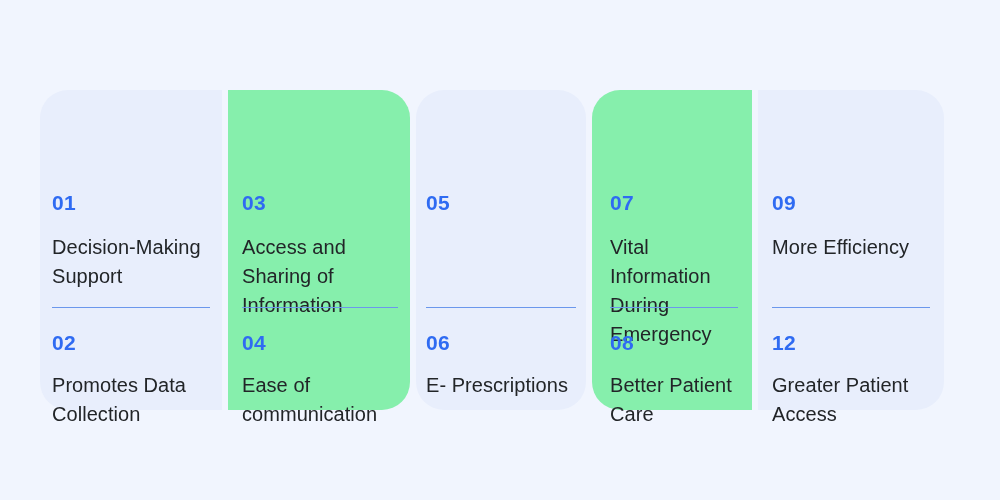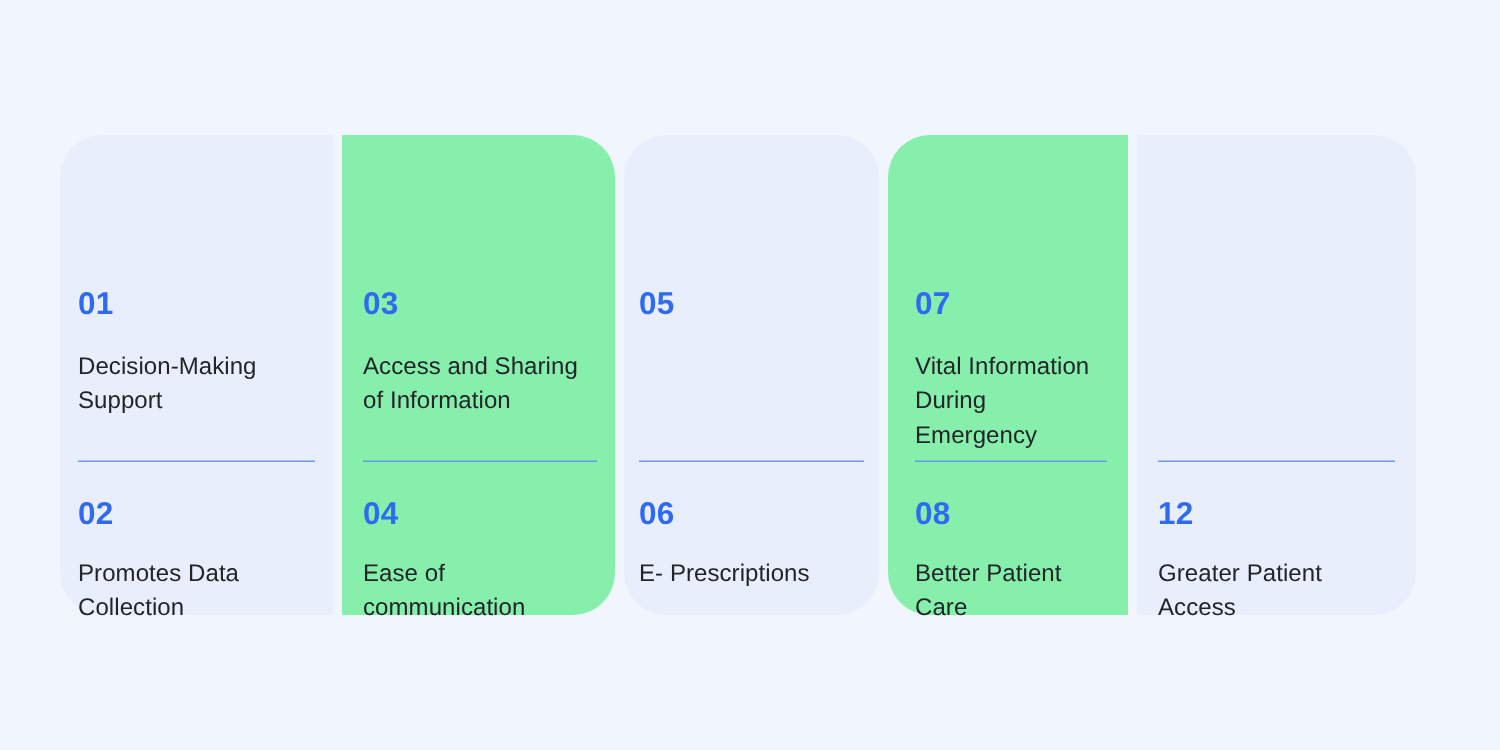--- a/index.html
+++ b/index.html
@@ -82,21 +82,21 @@
   .entry-num {
     font-size: 21px;
     font-weight: bold;
     color: #2f6bf2;
     letter-spacing: 0.2px;
     line-height: 1;
     margin-bottom: 20px;
   }
 
   .entry-text {
-    font-size: 16px;
+    font-size: 20px;
     color: #222528;
     line-height: 1.45;
     letter-spacing: 0.05px;
   }
 
   .entry-bottom .entry-num { margin-bottom: 18px; }
 
   .divider {
     position: absolute;
     top: 165px;
@@ -166,20 +166,24 @@
         <div class="divider"></div>
         <div class="entry entry-bottom">
           <div class="entry-num">08</div>
           <div class="entry-text">Better Patient Care</div>
         </div>
       </div>
     </div>
 
     <div class="card card-5 card-light rnd-right">
       <div class="card-inner">
+        <div class="entry entry-top">
+          <div class="entry-num">09</div>
+          <div class="entry-text">More Efficiency</div>
+        </div>
         <div class="divider"></div>
         <div class="entry entry-bottom">
           <div class="entry-num">12</div>
           <div class="entry-text">Greater Patient Access</div>
         </div>
       </div>
     </div>
 
   </div>
 </div>

